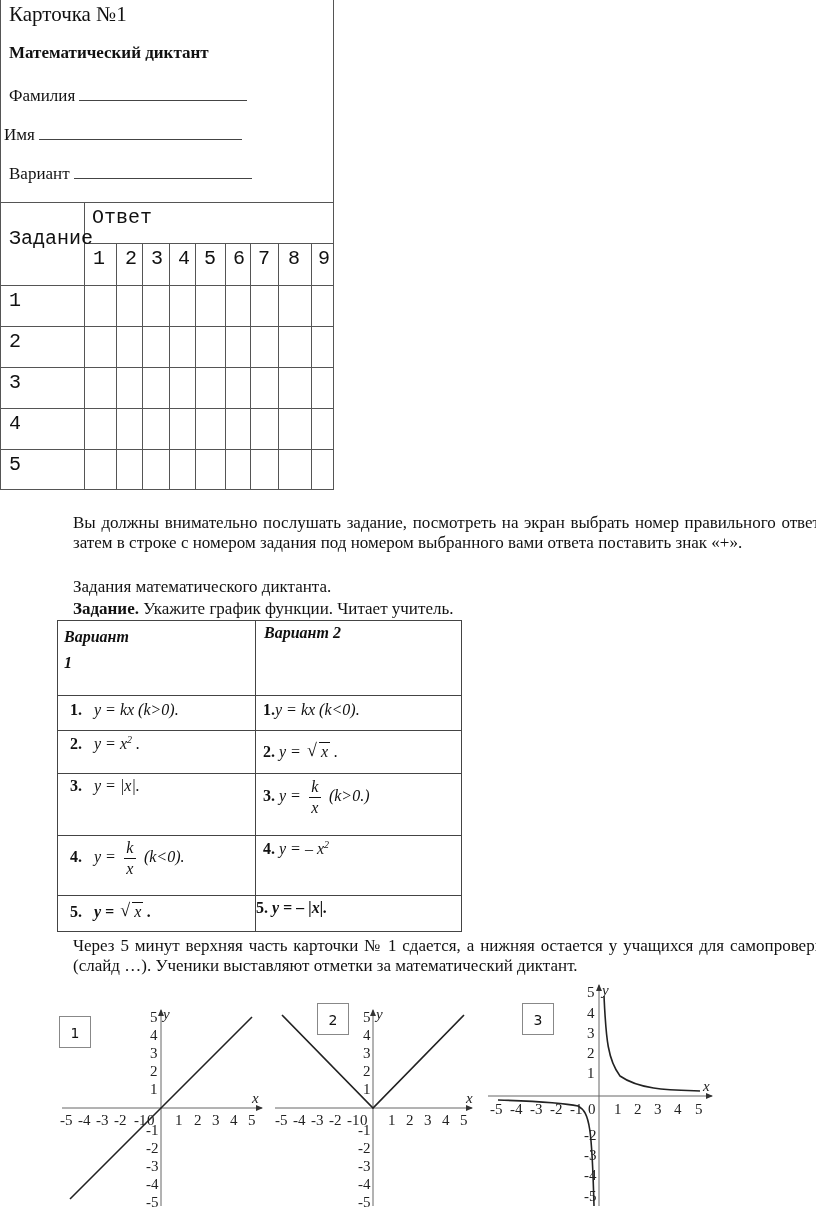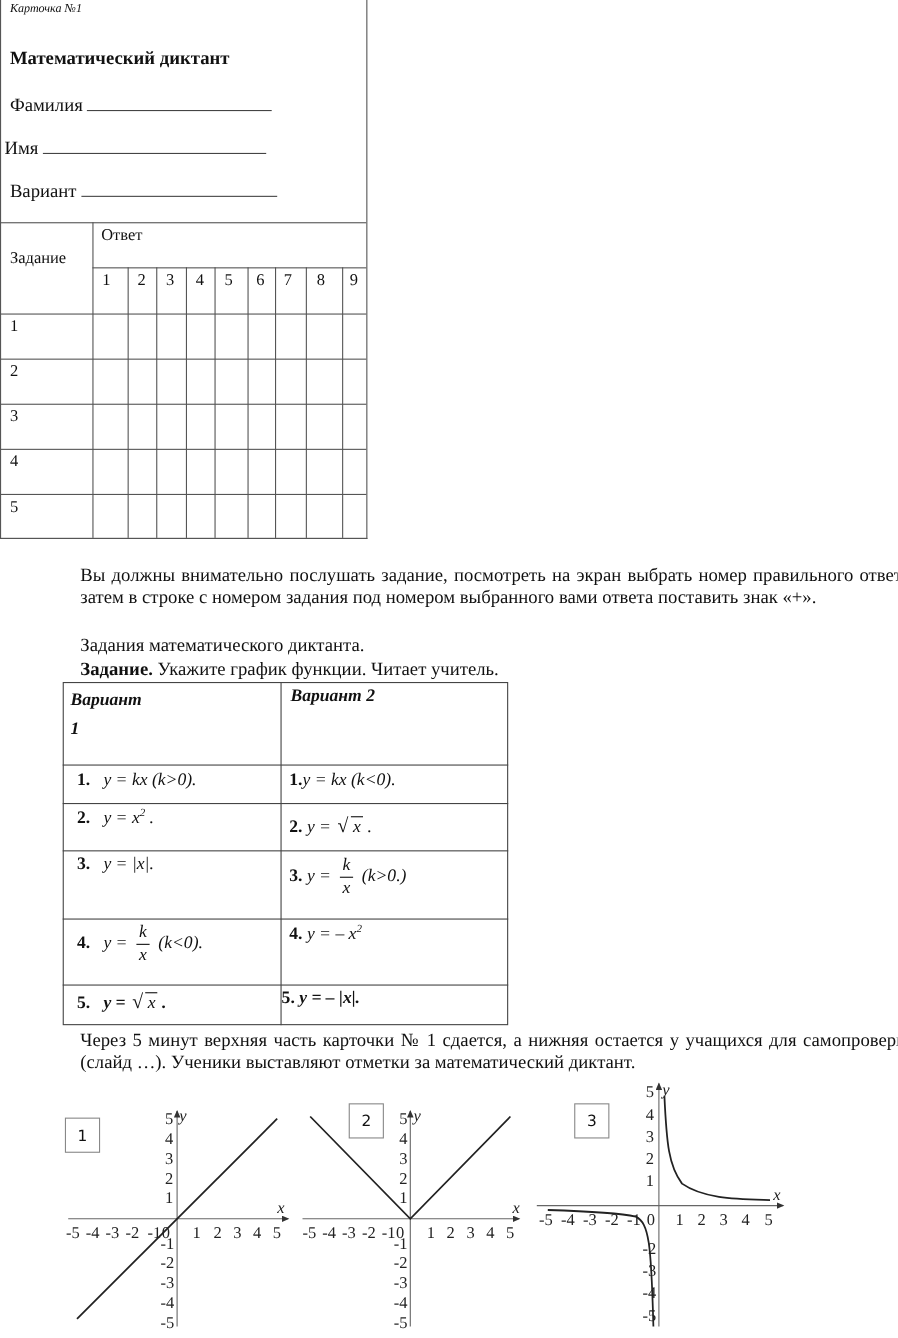--- a/index.html
+++ b/index.html
@@ -1,27 +1,27 @@
 <!DOCTYPE html>
 <html><head>
 <meta charset="utf-8">
 <style>
   html, body { margin: 0; padding: 0; background: #ffffff; }
   body { width: 816px; height: 1216px; position: relative; overflow: hidden;
          font-family: "Liberation Serif", serif; color: #111; }
   .abs { position: absolute; }
   
   .card { left: 0; top: 0; width: 332px; height: 489px; border: 1px solid #555; border-top: none; box-sizing: content-box; }
-  .card-title { left: 9px; top: 2px; font-size: 11px; font-style: italic; }
+  .card-title { left: 9px; top: 2px; font-size: 21px; }
   .card-sub { left: 9px; top: 43px; font-size: 17px; font-weight: bold; }
   .field { font-size: 17px; }
   .field .line { display: inline-block; border-bottom: 1px solid #444; height: 14px; vertical-align: baseline; margin-left: 4px; }
   .hline { height: 0; border-top: 1px solid #555; }
   .vline { width: 0; border-left: 1px solid #555; }
-  .cell-txt { font-size: 15px; }
+  .cell-txt { font-size: 20px; font-family: Liberation Mono, monospace; }
   
   .para { font-size: 17px; line-height: 20px; margin-left: 16px; }
   .justify { text-align: justify; text-align-last: left; }
   
   .vt { left: 57px; top: 620px; width: 405px; height: 312px; border: 1px solid #444; box-sizing: border-box; }
   .math { font-style: italic; font-size: 16px; }
   .num { font-weight: bold; font-style: normal; }
   .frac { display: inline-block; vertical-align: middle; text-align: center; margin: 0 4px; }
   .frac span { display: block; line-height: 20px; }
   .frac .bar { border-top: 1px solid #111; height: 0; width: 12px; margin: 0 auto; }

